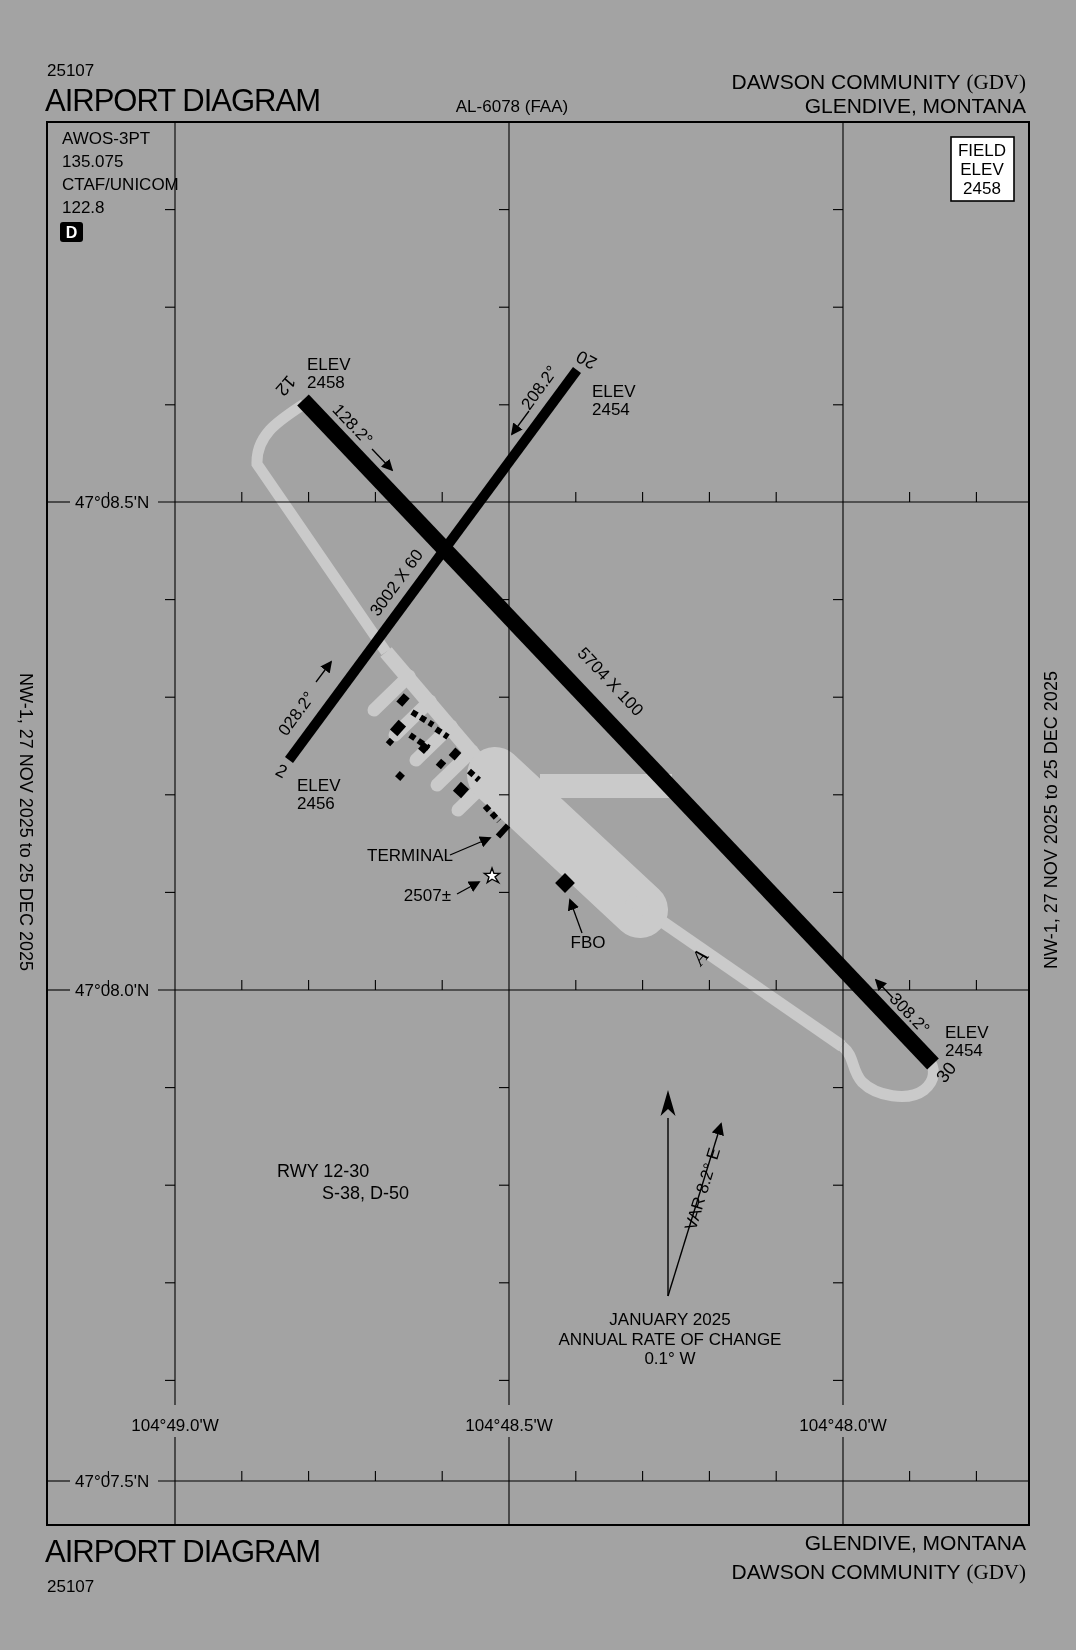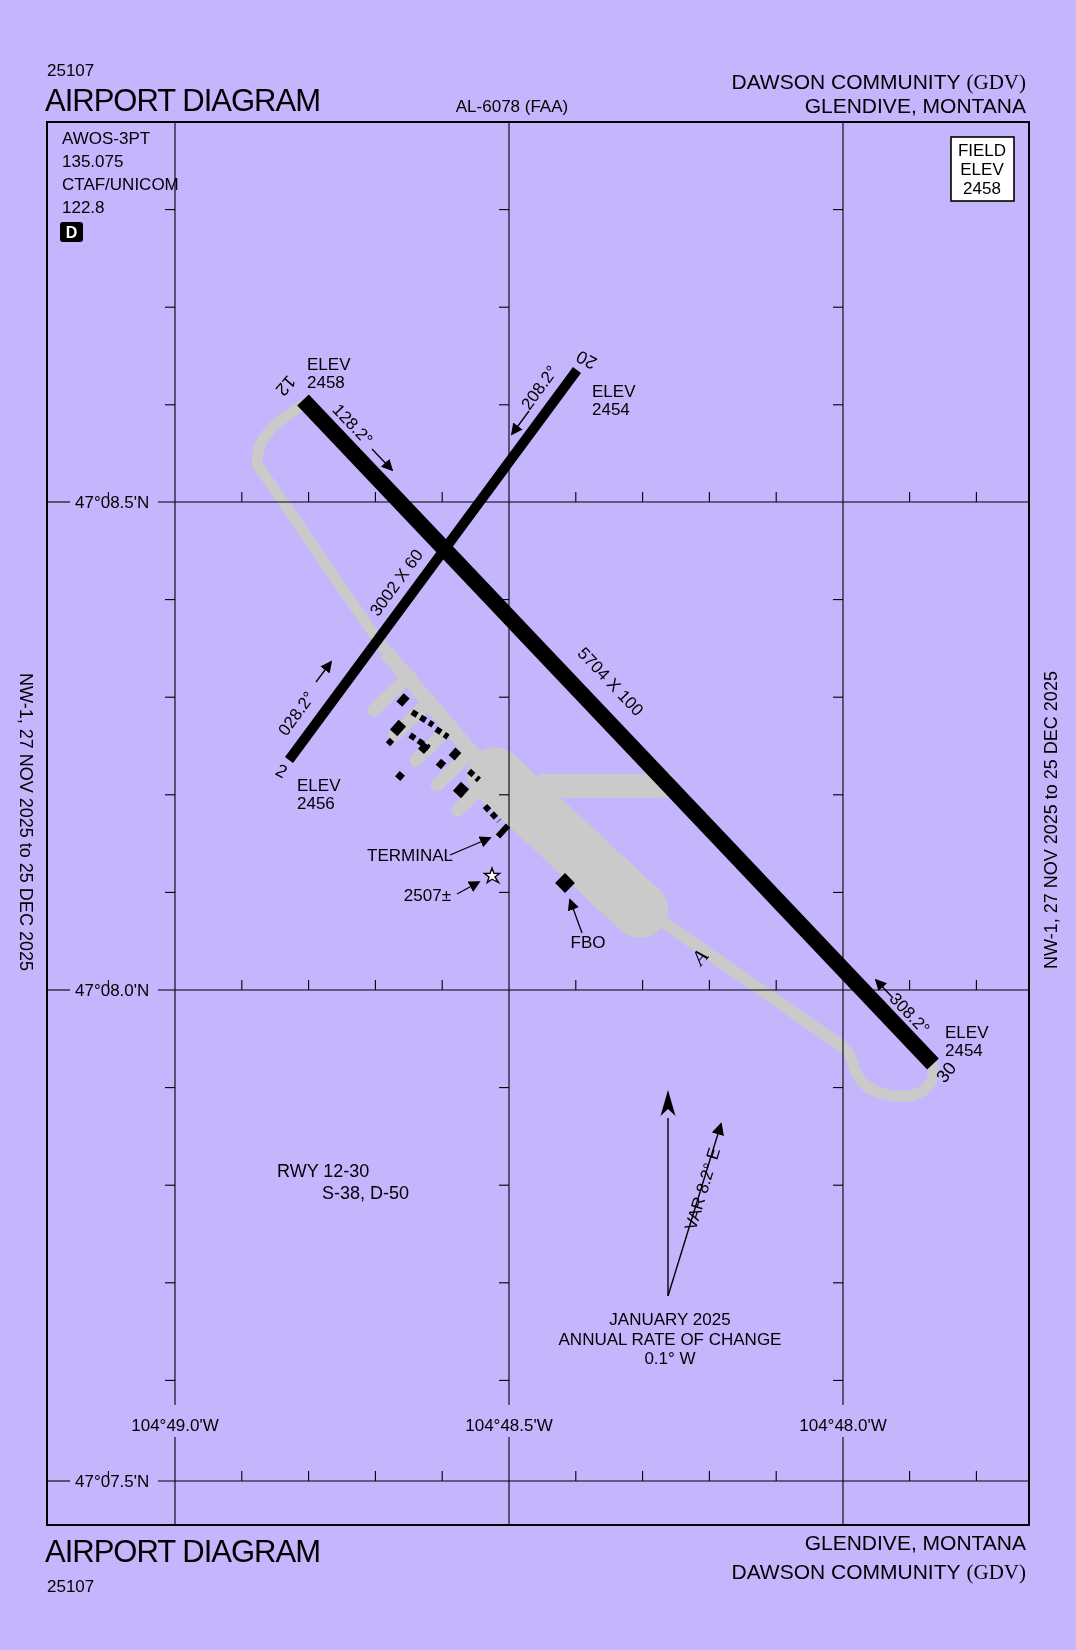--- a/index.html
+++ b/index.html
@@ -1,16 +1,16 @@
 <!DOCTYPE html>
 <html><head>
 <meta charset="utf-8">
 <style>
   html,body{margin:0;padding:0;background:#fff;}
-  .page{width:1076px;height:1650px;position:relative;background:#c4b5fd;}
+  .page{width:1076px;height:1650px;position:relative;background:#a3a3a3;}
   svg{display:block;}
   text{fill:#000;font-family:"Liberation Sans",sans-serif;}
   .t17{font-size:17px;}
   .t18{font-size:18px;}
   .t21{font-size:21px;}
   .t31{font-size:31px;letter-spacing:-1px;}
   .ser{font-family:"Liberation Serif",serif;}
   .ital{font-family:"Liberation Serif",serif;font-style:italic;font-size:21px;}
   .wht{fill:#fff;font-weight:bold;font-size:16px;}
   .ln{stroke:#000;stroke-width:1.1;}

